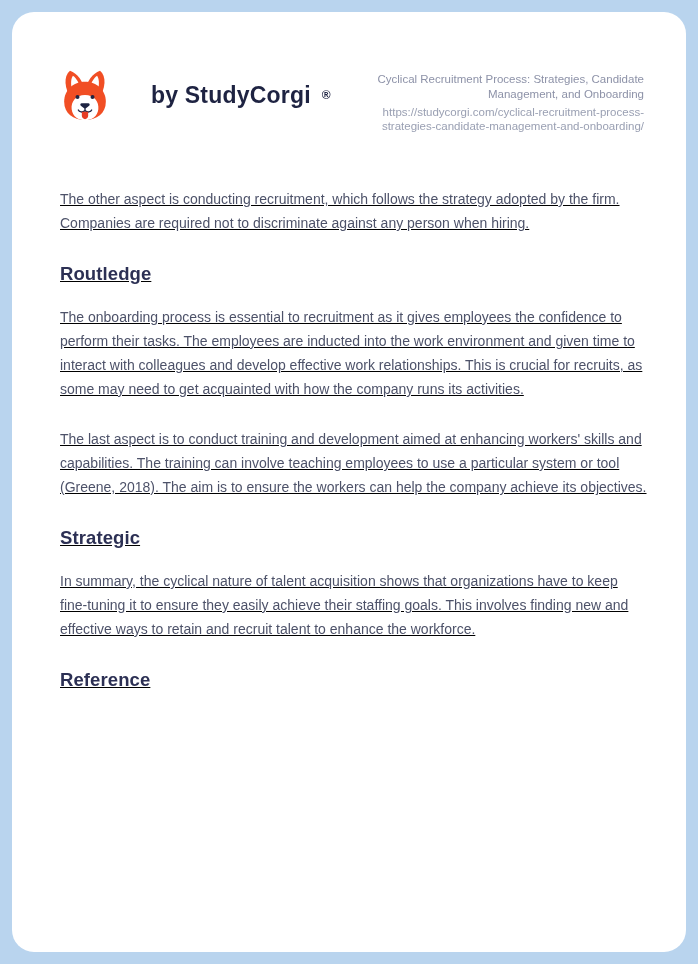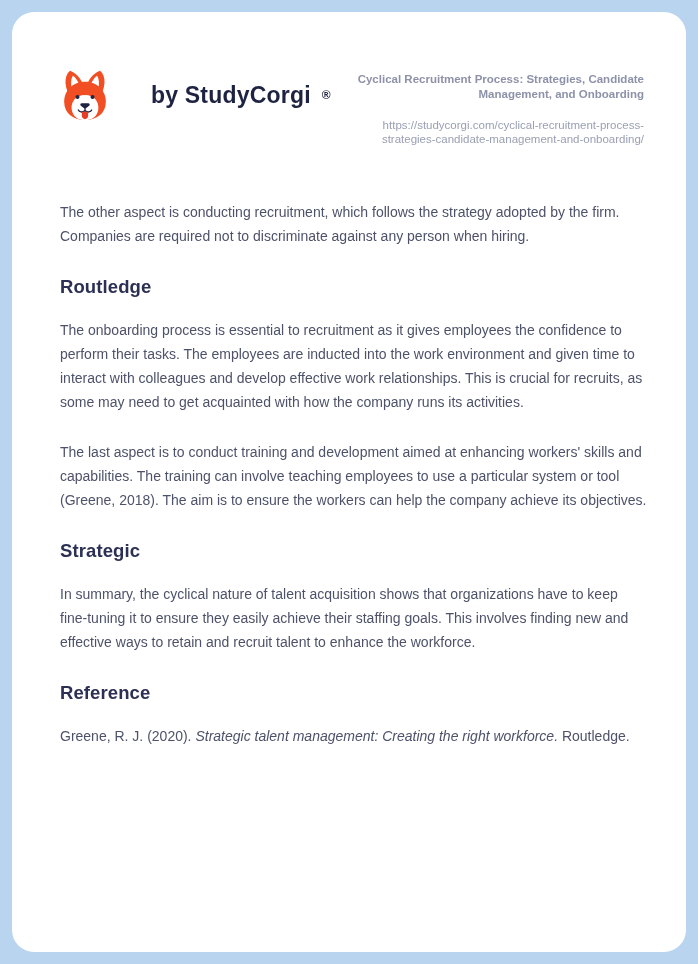--- a/index.html
+++ b/index.html
@@ -50,35 +50,35 @@
     vertical-align: 10px;
     margin-left: 2px;
   }
   .header-right {
     width: 316px;
     text-align: right;
     padding-top: 4px;
   }
   .doc-title {
     font-size: 11.5px;
-    font-weight: bold;
+    font-weight: normal;
     color: #8d92a8;
     line-height: 14.5px;
   }
   .doc-url {
     display: block;
-    margin-top: 18px;
+    margin-top: 5px;
     font-size: 11.5px;
     color: #9aa0b3;
     line-height: 13.5px;
     text-decoration: none;
     overflow-wrap: anywhere;
   }
   
-  .article { margin-top: 54px; width: 588px; }
+  .article { margin-top: 54px; width: 588px; text-decoration: underline; }
   .article p {
     margin: 0 0 26px 0;
     font-size: 14px;
     line-height: 24px;
     color: #4d5269;
   }
   .article h2 {
     margin: 28px 0 20px 0;
     font-size: 18.5px;
     font-weight: bold;
@@ -134,17 +134,16 @@
 
     <h2>Routledge</h2>
     <p>The onboarding process is essential to recruitment as it gives employees the confidence to perform their tasks. The employees are inducted into the work environment and given time to interact with colleagues and develop effective work relationships. This is crucial for recruits, as some may need to get acquainted with how the company runs its activities.</p>
 
     <p>The last aspect is to conduct training and development aimed at enhancing workers' skills and capabilities. The training can involve teaching employees to use a particular system or tool (Greene, 2018). The aim is to ensure the workers can help the company achieve its objectives.</p>
 
     <h2>Strategic</h2>
     <p>In summary, the cyclical nature of talent acquisition shows that organizations have to keep fine-tuning it to ensure they easily achieve their staffing goals. This involves finding new and effective ways to retain and recruit talent to enhance the workforce.</p>
 
     <h2>Reference</h2>
-    <p><span>Greene, R. J. (2020). </span><span class="ref-italic">Strategic talent management: Creating the right workforce.</span><span> Routledge.</span></p>
 
   </div>
 
 </div>
 
 </body></html>

